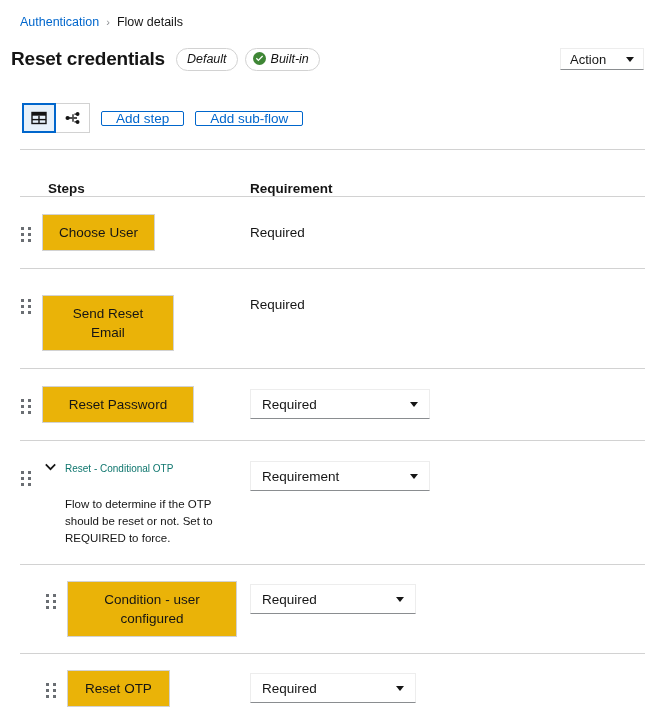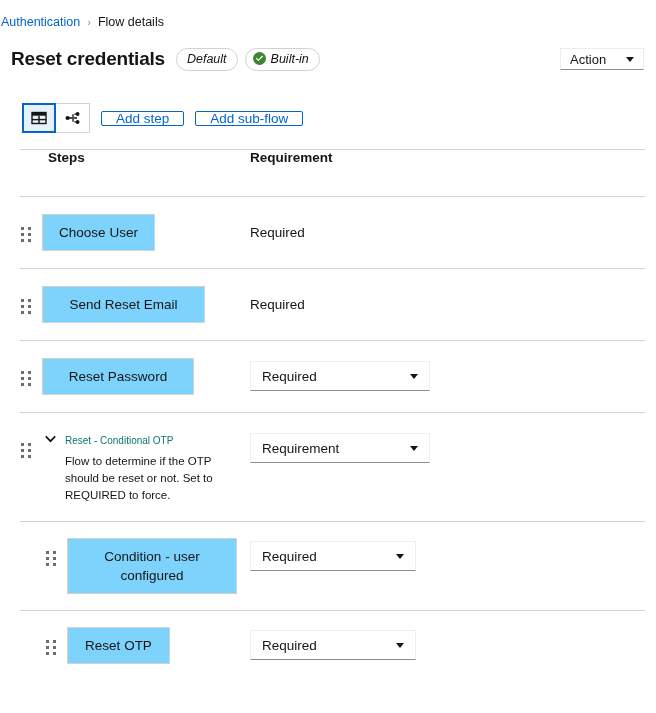--- a/index.html
+++ b/index.html
@@ -11,21 +11,21 @@
     background: #ffffff;
     font-family: "Liberation Sans", sans-serif;
     color: #151515;
     overflow: hidden;
   }
 
   
   .breadcrumb {
     display: flex;
     align-items: center;
-    padding: 14px 0 0 1px;
+    padding: 14px 0 0 20px;
     font-size: 12.5px;
     line-height: 16px;
   }
   .breadcrumb-link {
     color: #0066cc;
     text-decoration: none;
     cursor: pointer;
   }
   .breadcrumb-sep {
     color: #8a8d90;
@@ -144,21 +144,21 @@
 
   
   .table-wrap { padding: 0 11px 0 20px; margin-top: 16px; }
   .divider {
     height: 1px;
     background: #d2d2d2;
     width: 625px;
   }
   .thead {
     display: flex;
-    align-items: flex-start;
+    align-items: flex-end;
     height: 46px;
     font-size: 13.5px;
     font-weight: 700;
     color: #151515;
   }
   .col-steps { width: 230px; padding-left: 28px; }
   .col-req { flex: 1 1 auto; }
 
   .row {
     display: flex;
@@ -197,49 +197,49 @@
     flex: 0 0 auto;
     cursor: pointer;
     display: flex;
     align-items: center;
     justify-content: center;
   }
   .chevron-toggle svg { display: block; }
 
   .step-box {
     border: 1px solid #d2d2d2;
-    background: #7dd3fc;
+    background: #eab308;
     min-height: 36px;
     display: flex;
     align-items: center;
     justify-content: center;
     text-align: center;
     font-size: 13.5px;
     line-height: 19px;
     color: #151515;
     padding: 8px 15px;
     cursor: pointer;
   }
   .step-box.w-choose   { width: 113px; }
-  .step-box.w-send     { width: 163px; }
+  .step-box.w-send     { width: 132px; margin-top: 9px; }
   .step-box.w-reset-pw { width: 152px; }
   .step-box.w-cond     { width: 170px; min-height: 53px; }
   .step-box.w-otp      { width: 103px; }
 
   .subflow-text { padding-top: 2px; }
   .subflow-title {
     font-size: 10px;
     line-height: 18px;
     color: #0f766e;
   }
   .subflow-desc {
     font-size: 11.5px;
     line-height: 17px;
     color: #151515;
-    margin-top: 3px;
+    margin-top: 18px;
     width: 150px;
   }
 
   .req-static {
     font-size: 13.5px;
     color: #151515;
     line-height: 19px;
     padding-top: 6px;
   }
 

